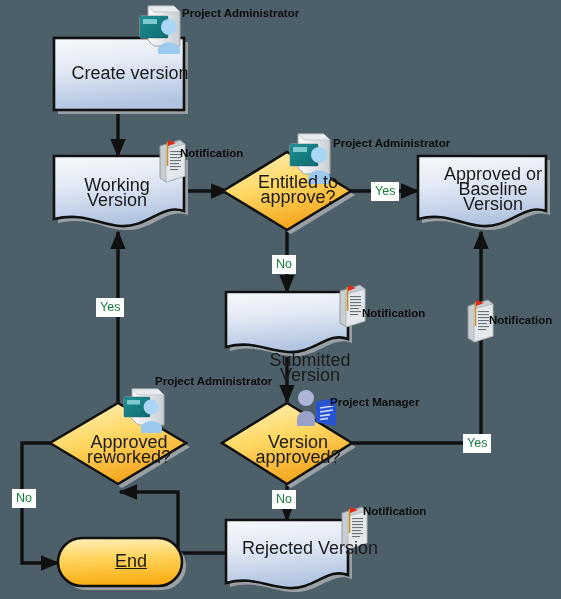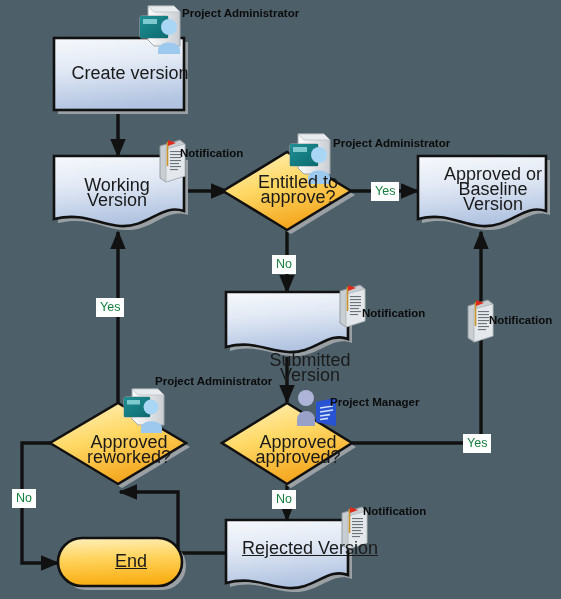--- a/index.html
+++ b/index.html
@@ -270,23 +270,23 @@
 <div class="node-label" style="left:227px; top:175px; width:120px;">Entitled to
 approve?</div>
 
 <div class="node-label" style="left:418px; top:167px; width:128px;">Approved or
 Baseline Version</div>
 
 <div class="node-label" style="left:238px; top:314px; width:122px;margin-top:39px;">Submitted Version</div>
 
 <div class="node-label" style="left:48px; top:435px; width:140px;">Approved reworked?</div>
 
-<div class="node-label" style="left:220px; top:435px; width:134px;">Approved approved?</div>
-
-<div class="node-label" style="left:226px; top:541px; width:146px;text-decoration:underline;">Rejected Version</div>
+<div class="node-label" style="left:220px; top:435px; width:134px;">Version approved?</div>
+
+<div class="node-label" style="left:226px; top:541px; width:146px;">Rejected Version</div>
 
 <div class="node-label" style="left:58px; top:554px; width:124px;text-decoration:underline;">End</div>
 
 <div class="role-label" style="left:182px; top:7px;">Project Administrator</div>
 
 <div class="role-label" style="left:333px; top:137px;">Project Administrator</div>
 
 <div class="role-label" style="left:155px; top:375px;">Project Administrator</div>
 
 <div class="role-label" style="left:330px; top:396px;text-align:right;">Project Manager</div>

